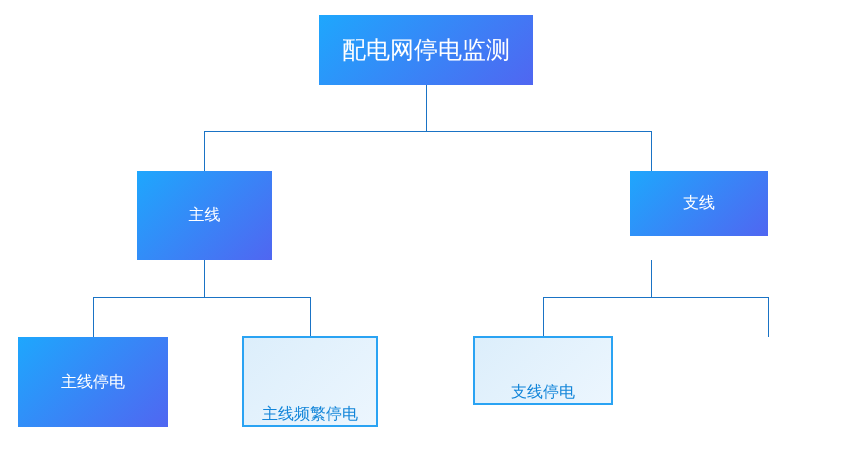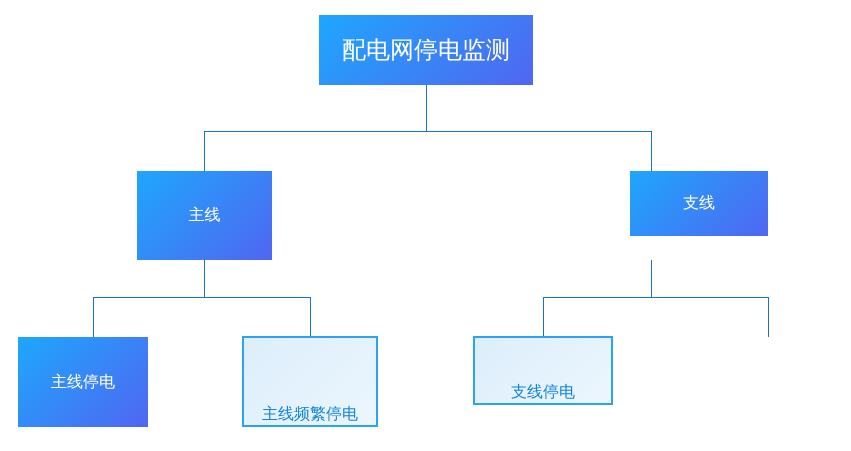--- a/index.html
+++ b/index.html
@@ -40,21 +40,21 @@
     position: absolute;
     background: var(--connector, #1a73c5);
   }
   .vline { width: 1px; }
   .hline { height: 1px; }
 
   
   .n-root        { left: 319px; top: 15px;  width: 214px; height: 70px; font-size: 24px; }
   .n-mainline    { left: 137px; top: 171px; width: 135px; height: 89px; }
   .n-branchline  { left: 582px; top: 171px; width: 138px; height: 65px; margin-left: 48px; }
-  .n-leaf1       { left: 18px;  top: 337px; width: 130px; height: 90px; }
+  .n-leaf1       { left: 18px;  top: 337px; width: 150px; height: 90px; }
   .n-leaf2       { left: 242px; top: 336px; width: 136px; height: 91px; }
   .n-leaf3       { left: 473px; top: 336px; width: 140px; height: 69px; }
   .n-leaf4       { left: 690px; top: 337px; width: 156px; height: 90px; }
 
   
   .c-root-stem      { left: 426px; top: 85px;  height: 46px; }
   .c-level1-h       { left: 204px; top: 131px; width: 448px; }
   .c-main-drop      { left: 204px; top: 131px; height: 40px; }
   .c-branch-drop    { left: 651px; top: 131px; height: 40px; }
   .c-main-stem      { left: 204px; top: 260px; height: 37px; }

